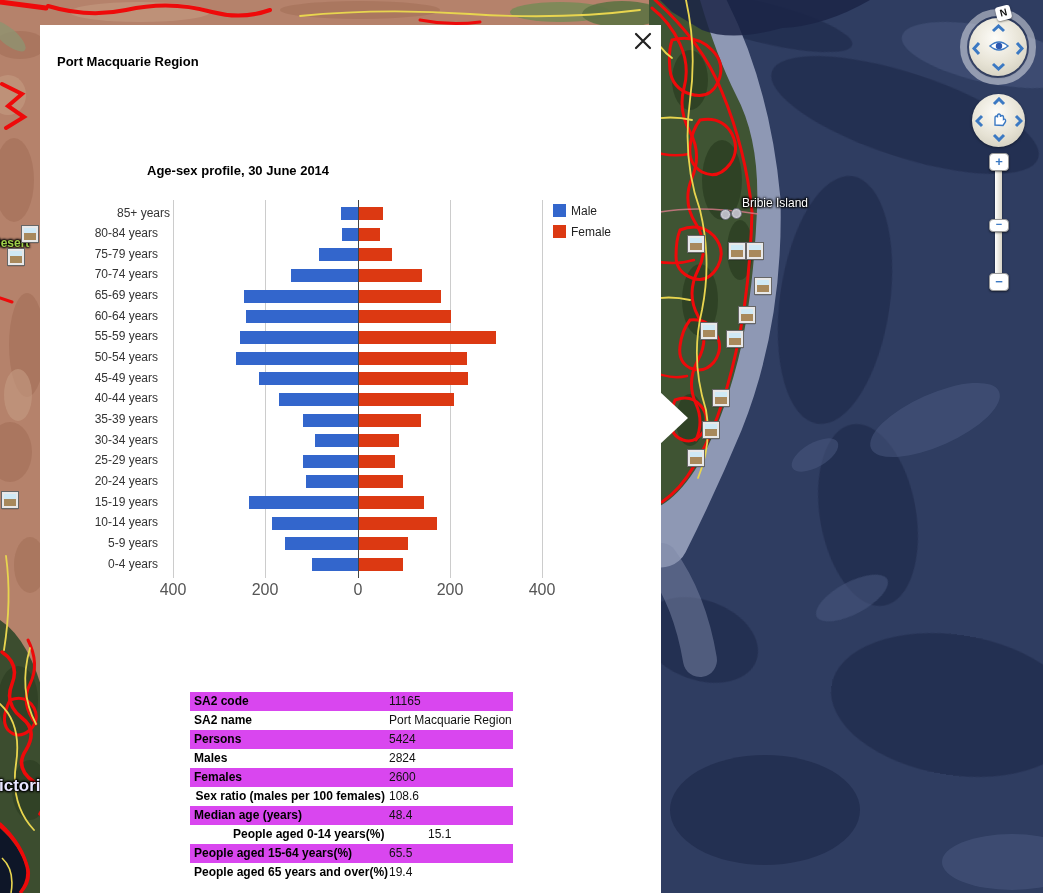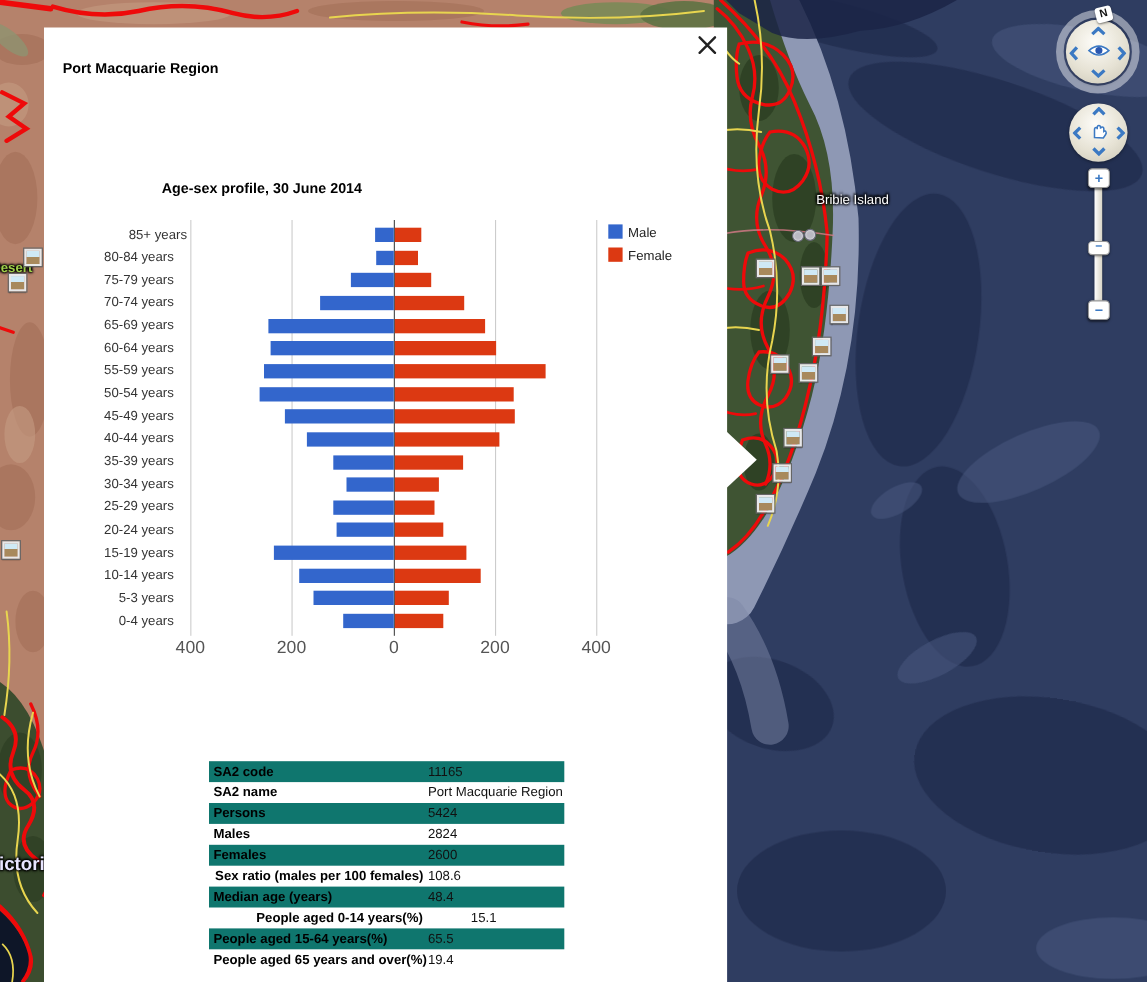--- a/index.html
+++ b/index.html
@@ -53,21 +53,21 @@
   .gridline{position:absolute;width:1px;background:#ccc;}
   .gridline.zero{background:#444;}
   .age-label{position:absolute;width:110px;text-align:right;font-size:12px;color:#333;}
   .bar{position:absolute;height:13px;}
   .xtick{position:absolute;width:60px;text-align:center;font-size:16px;color:#555;}
   .legend-swatch{position:absolute;width:13px;height:13px;}
   .legend-text{position:absolute;font-size:12px;color:#222;}
 
   .trow{position:absolute;left:150px;width:323px;height:19px;font-size:12px;line-height:19px;
     white-space:nowrap;}
-  .trow.shade{background:#0f766e;}
+  .trow.shade{background:#d946ef;}
   .tlabel{position:absolute;left:4px;width:191px;font-weight:bold;color:#000;}
   .tvalue{position:absolute;left:199px;color:#111;}
 </style>
 </head>
 <body>
 
 <svg id="map-svg" width="1043" height="893" viewBox="0 0 1043 893">
 
   <rect width="1043" height="893" fill="#2F3D61"></rect>
 
@@ -156,21 +156,21 @@
     <path d="M6,556 Q12,600 4,650"></path>
     <path d="M0,704 Q22,724 16,764 Q10,804 34,830"></path>
     <path d="M30,648 Q18,690 36,724"></path>
   </g>
 
   <path d="M0,828 Q20,846 27,869 Q30,881 21,893 L0,893 Z" fill="#0e1628"></path>
   <path d="M0,826 Q21,844 27,867 Q30,880 20,893" stroke="#ee0a0a" stroke-width="3" fill="none"></path>
   <path d="M2,858 Q15,870 11,893" stroke="#e8d54f" stroke-width="1.6" fill="none"></path>
 </svg>
 
-<div class="map-label" id="label-bribie" style="left:694px;top:174px;padding-left:48px;">Bribie Island</div>
+<div class="map-label" id="label-bribie" style="left:694px;top:196px;padding-left:48px;">Bribie Island</div>
 <div class="map-label" id="label-desert" style="left:-8px;top:236px;">Desert</div>
 <div class="map-label" id="label-state" style="left:-12px;top:776px;">Victoria</div>
 
 <div id="map-icons">
     <div class="photo-icon" style="left: 22px; top: 226px;"></div>
     <div class="photo-icon" style="left: 8px; top: 249px;"></div>
     <div class="photo-icon" style="left: 2px; top: 492px;"></div>
     <div class="photo-icon" style="left: 688px; top: 236px;"></div>
     <div class="photo-icon" style="left: 729px; top: 243px;"></div>
     <div class="photo-icon" style="left: 747px; top: 243px;"></div>
@@ -303,21 +303,21 @@
       <div class="bar" style="left: 319px; top: 429.8px; width: 36px; background: rgb(220, 57, 18);"></div>
       <div class="age-label" style="left: 8px; top: 448.95px;">20-24 years</div>
       <div class="bar" style="left: 266px; top: 450.45px; width: 52px; background: rgb(51, 102, 204);"></div>
       <div class="bar" style="left: 319px; top: 450.45px; width: 44px; background: rgb(220, 57, 18);"></div>
       <div class="age-label" style="left: 8px; top: 469.6px;">15-19 years</div>
       <div class="bar" style="left: 209px; top: 471.1px; width: 109px; background: rgb(51, 102, 204);"></div>
       <div class="bar" style="left: 319px; top: 471.1px; width: 65px; background: rgb(220, 57, 18);"></div>
       <div class="age-label" style="left: 8px; top: 490.25px;">10-14 years</div>
       <div class="bar" style="left: 232px; top: 491.75px; width: 86px; background: rgb(51, 102, 204);"></div>
       <div class="bar" style="left: 319px; top: 491.75px; width: 78px; background: rgb(220, 57, 18);"></div>
-      <div class="age-label" style="left: 8px; top: 510.9px;">5-3 years</div>
+      <div class="age-label" style="left: 8px; top: 510.9px;">5-9 years</div>
       <div class="bar" style="left: 245px; top: 512.4px; width: 73px; background: rgb(51, 102, 204);"></div>
       <div class="bar" style="left: 319px; top: 512.4px; width: 49px; background: rgb(220, 57, 18);"></div>
       <div class="age-label" style="left: 8px; top: 531.55px;">0-4 years</div>
       <div class="bar" style="left: 272px; top: 533.05px; width: 46px; background: rgb(51, 102, 204);"></div>
       <div class="bar" style="left: 319px; top: 533.05px; width: 44px; background: rgb(220, 57, 18);"></div>
     </div>
   <div id="legend">
       <div class="legend-swatch" style="left: 513px; top: 179px; background: rgb(51, 102, 204);"></div>
       <div class="legend-text" style="left: 531px; top: 179px;">Male</div>
       <div class="legend-swatch" style="left: 513px; top: 200px; background: rgb(220, 57, 18);"></div>

